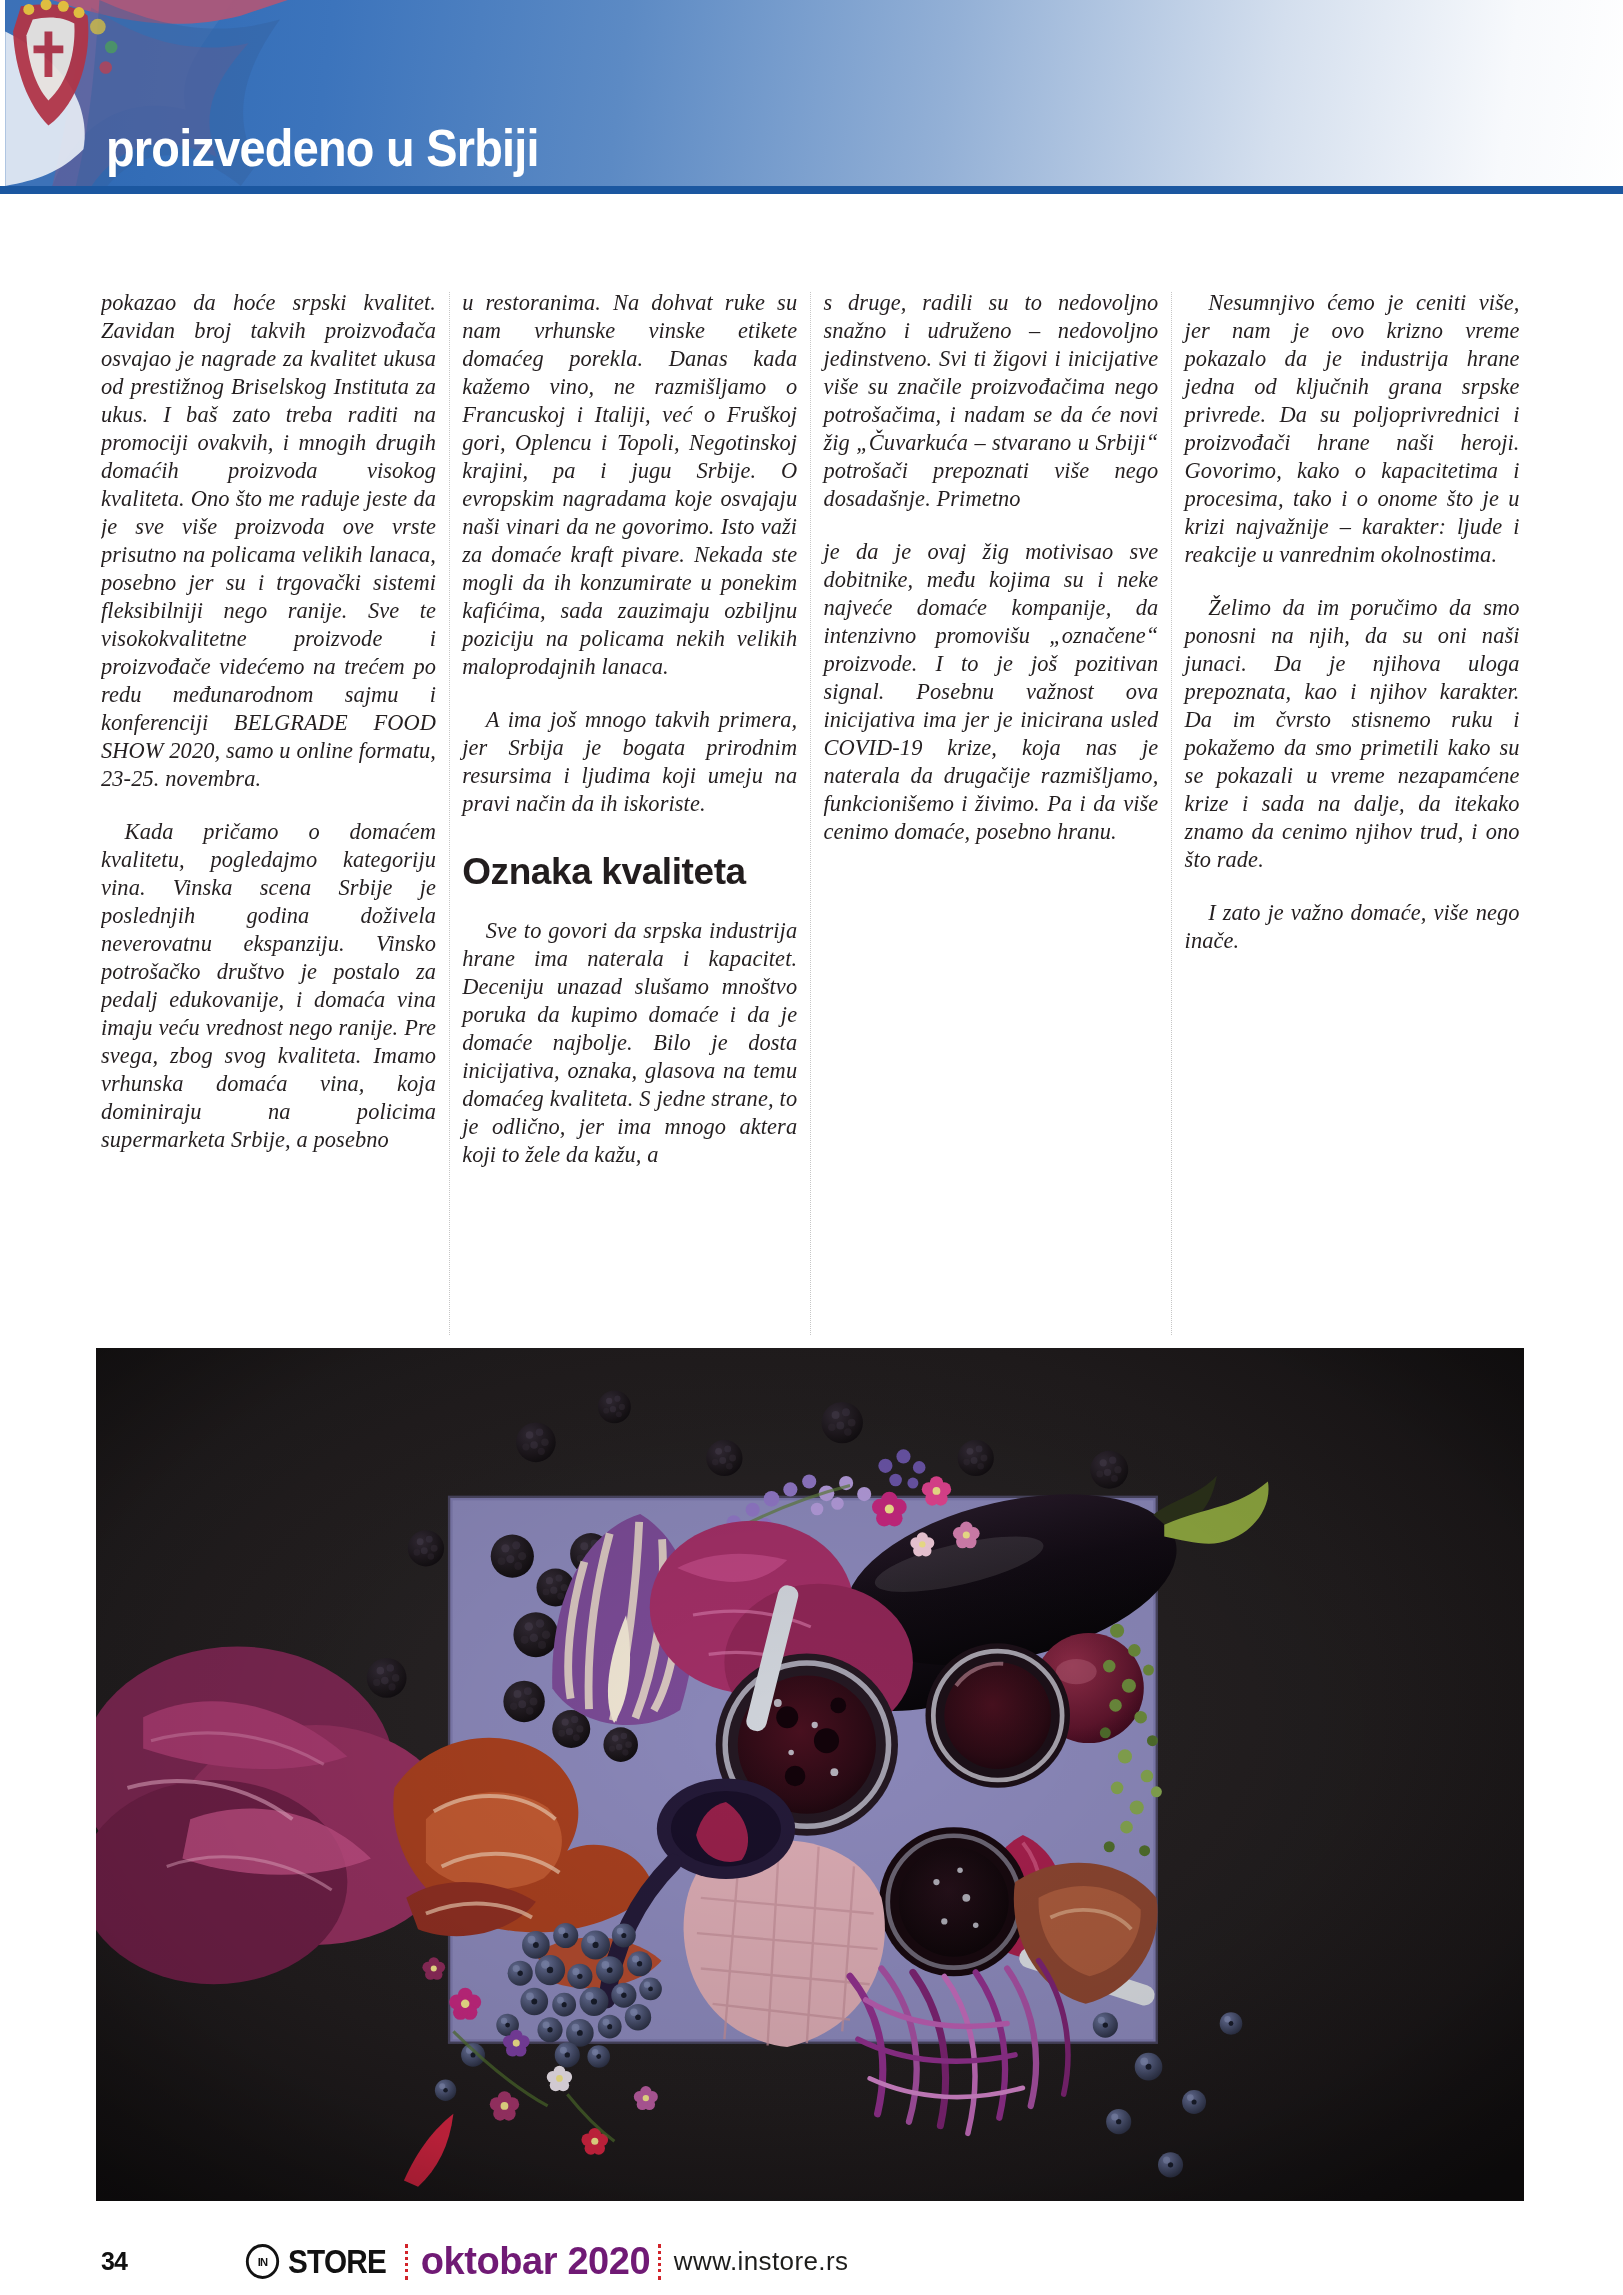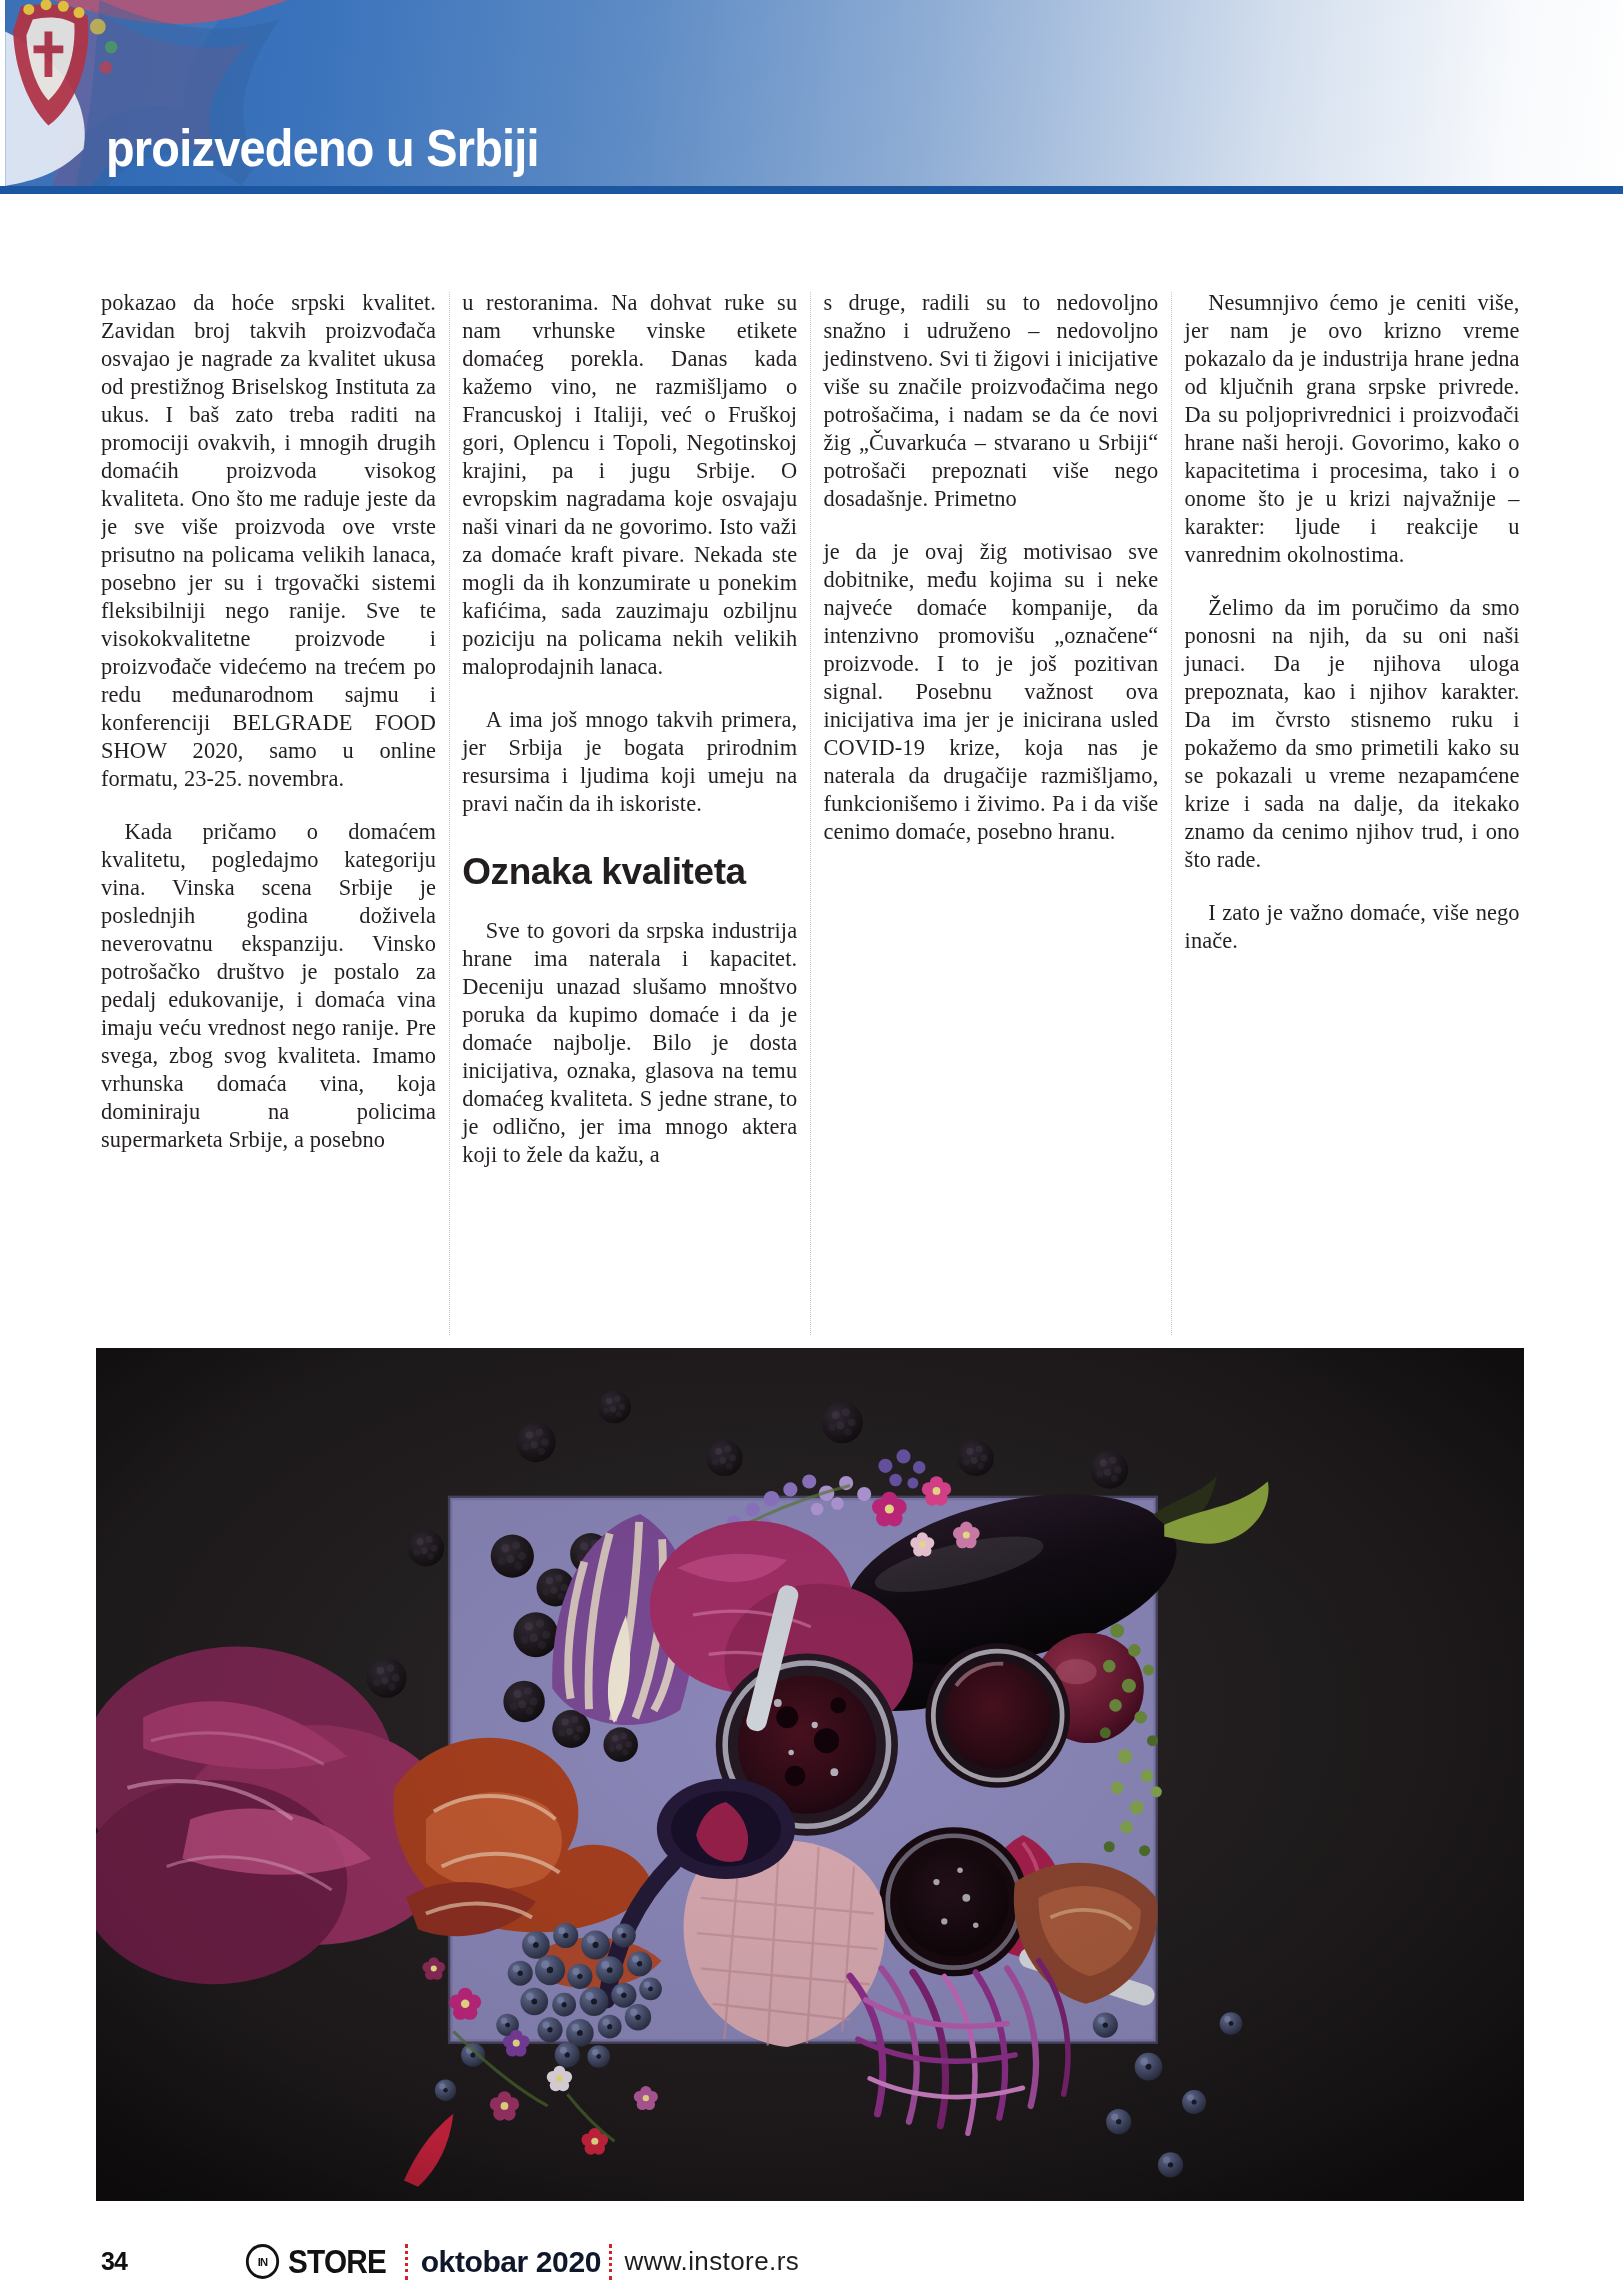--- a/index.html
+++ b/index.html
@@ -25,21 +25,21 @@
   }
   
   .cols{
     position:absolute;left:101px;top:289px;width:1423px;height:1054px;
     display:flex;overflow:hidden;
   }
   .col{width:335px;flex:0 0 335px;text-align:justify;}
   .vsep{flex:0 0 0;border-left:1.6px dotted #c6c6c6;margin:3.1px 12.6px 7.9px 12.6px;}
   .para{
     margin:0;font-size:22.4px;line-height:28px;letter-spacing:0.1px;
-    hyphens:auto;-webkit-hyphens:auto;
+    hyphens:auto;font-style:italic;-webkit-hyphens:auto;
   }
   .para + .para, .section-heading + .para, .pull-quote + .para{margin-top:25px;}
   .para.indent{text-indent:23.6px;}
   .section-heading{
     font-family:"Liberation Sans", sans-serif;font-weight:bold;
     font-size:37px;line-height:41px;color:#221d1e;margin:33px 0 20.4px 0;
     letter-spacing:-0.4px;text-align:left;
   }
   .pull-quote{
     margin:22px 0 23.6px 0;padding:25px 3.1px 28px 3.1px;
@@ -64,21 +64,21 @@
     width:29px;height:29px;border:3.9px solid #121212;border-radius:50%;
     display:flex;align-items:center;justify-content:center;
     font-weight:bold;font-size:11.8px;color:#121212;letter-spacing:-0.8px;
     transform:scaleX(.95);
   }
   .logo-store{
     font-weight:bold;font-size:33px;color:#121212;margin-left:7.9px;
     letter-spacing:-0.8px;transform:scaleX(.9);transform-origin:left center;
   }
   .red-dots{height:36px;border-left:3.1px dotted #d2232a;margin:0 12.6px 0 7.9px;}
-  .issue-label{font-weight:bold;font-size:30px;color:#0f172a;letter-spacing:-0.4px;}
+  .issue-label{font-weight:bold;font-size:38px;color:#701a75;letter-spacing:-0.4px;}
   .website{font-size:26px;color:#1d1d1b;letter-spacing:0.4px;}
 </style>
 </head>
 <body>
 
 <div class="header">
   <svg class="flag-art" width="440" height="186" viewBox="0 0 560 237">
     <defs>
       <linearGradient id="fgBlue" x1="0" y1="0" x2="1" y2="1">
         <stop offset="0" stop-color="#3f72b8"></stop>

